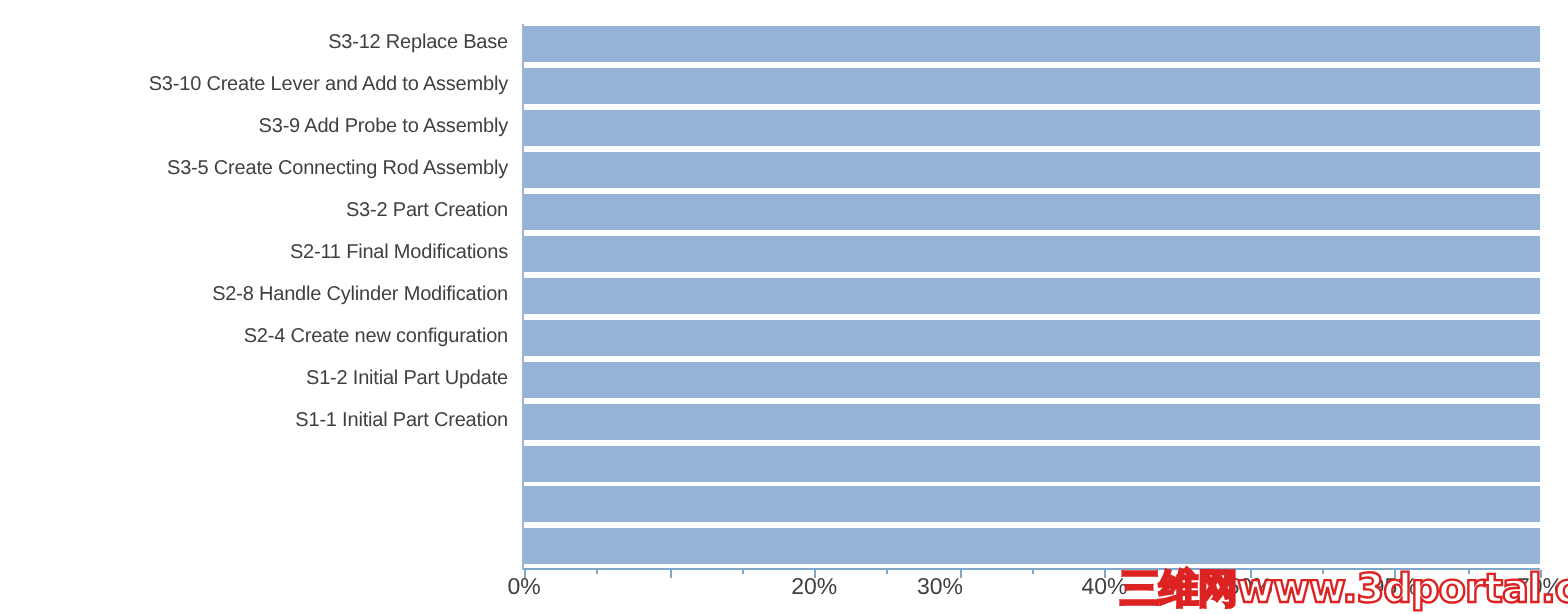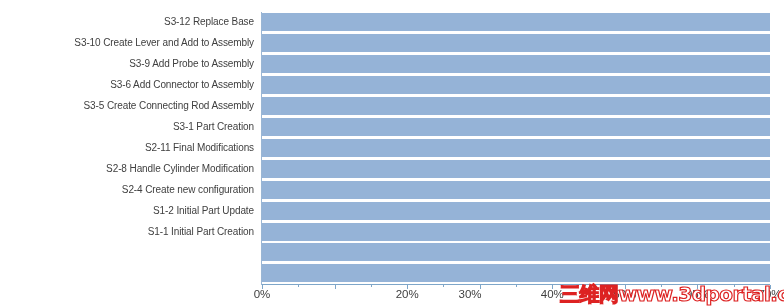--- a/index.html
+++ b/index.html
@@ -143,27 +143,24 @@
       <div class="cat-row">
         <span class="cat-label">S3-12 Replace Base</span>
       </div>
       <div class="cat-row">
         <span class="cat-label">S3-10 Create Lever and Add to Assembly</span>
       </div>
       <div class="cat-row">
         <span class="cat-label">S3-9 Add Probe to Assembly</span>
       </div>
       <div class="cat-row">
-        <span class="cat-label">S3-6 Add Connector to Assembly</span>
-      </div>
-      <div class="cat-row">
         <span class="cat-label">S3-5 Create Connecting Rod Assembly</span>
       </div>
       <div class="cat-row">
-        <span class="cat-label">S3-1 Part Creation</span>
+        <span class="cat-label">S3-2 Part Creation</span>
       </div>
       <div class="cat-row">
         <span class="cat-label">S2-11 Final Modifications</span>
       </div>
       <div class="cat-row">
         <span class="cat-label">S2-8 Handle Cylinder Modification</span>
       </div>
       <div class="cat-row">
         <span class="cat-label">S2-4 Create new configuration</span>
       </div>

